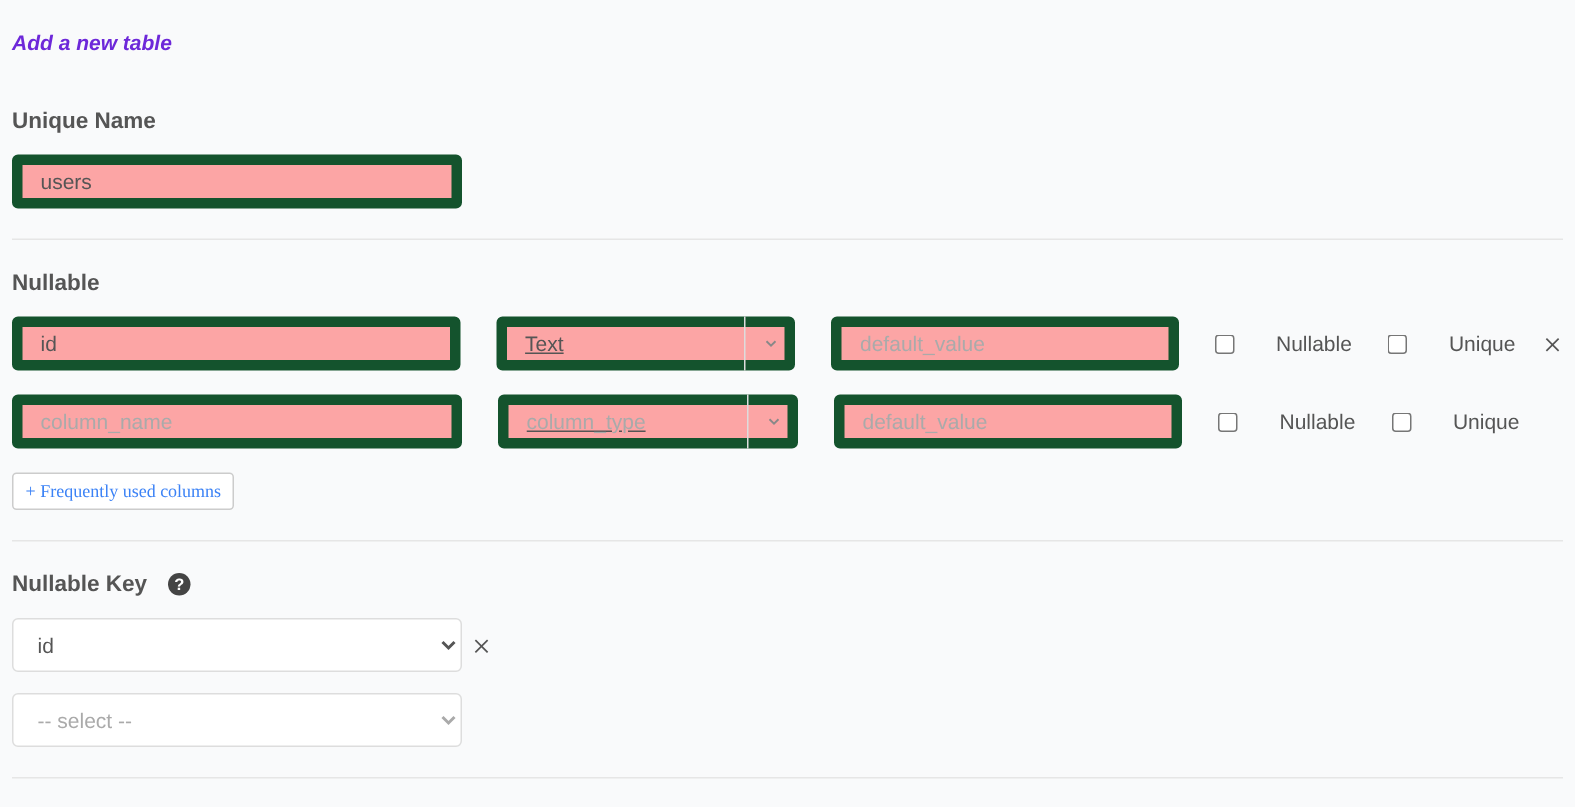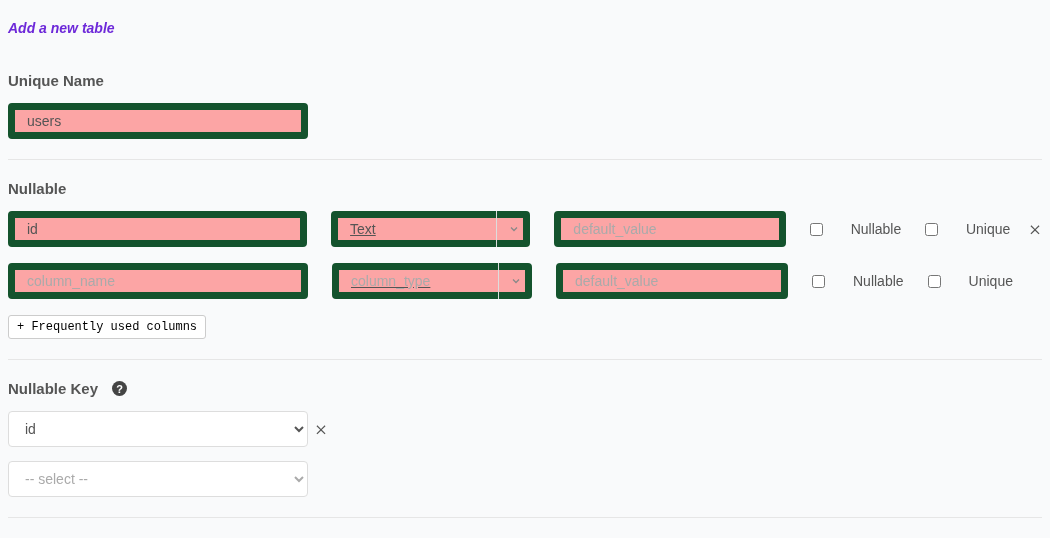--- a/index.html
+++ b/index.html
@@ -108,23 +108,23 @@
       display: flex;
       align-items: center;
       margin-left: -6px;
     }
     .freq-btn {
       border: 1px solid #ccc;
       background: #fff;
       border-radius: 3px;
       padding: 4px 8px;
       font-size: 12px;
-      color: #000000;
-      cursor: pointer;
-      font-family: Liberation Mono, monospace;
+      color: #3b82f6;
+      cursor: pointer;
+      font-family: Liberation Serif, serif;
     }
     .help-icon {
       width: 15px;
       height: 15px;
       border-radius: 50%;
       background: #444;
       color: #fff;
       font-size: 11px;
       font-weight: 700;
       display: inline-flex;

